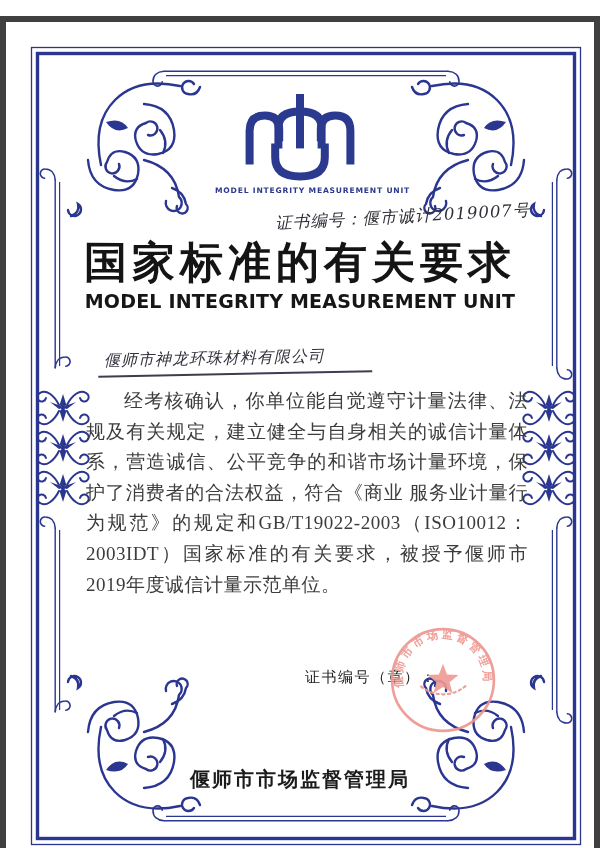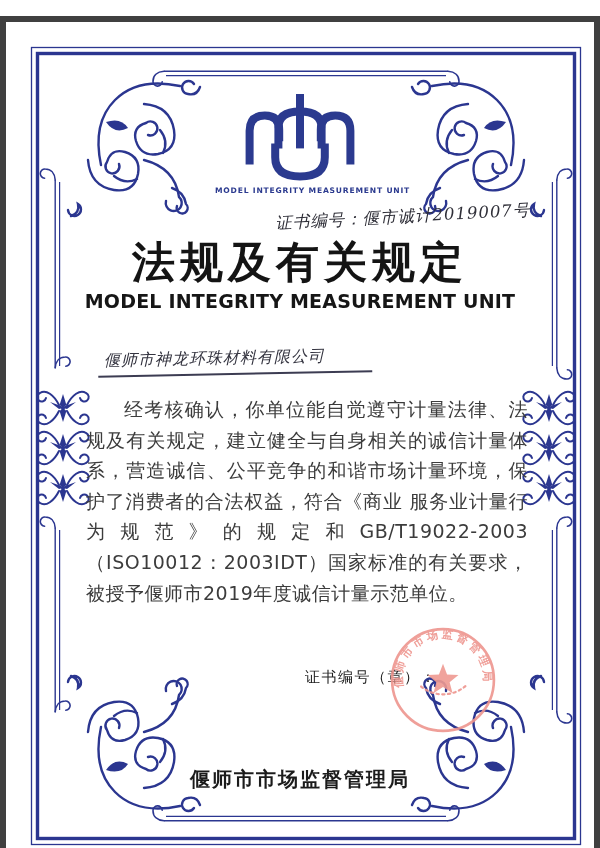--- a/index.html
+++ b/index.html
@@ -37,23 +37,23 @@
     text-align:center;font-size:19px;font-weight:800;color:#161616;letter-spacing:0.2px;white-space:nowrap;
   }
   .company{
     position:absolute;left:92px;top:326px;min-width:258px;
     font-family:"DejaVu Serif","Liberation Serif",serif;font-style:italic;
     font-size:16px;color:#33333f;letter-spacing:1px;
     border-bottom:2px solid #3c3c52;padding:0 10px 4px 6px;
     transform:rotate(-1.2deg);white-space:nowrap;
   }
   .body-text{
-    position:absolute;left:80px;top:372px;width:442px;margin:0;
+    position:absolute;left:80px;top:364px;width:442px;margin:0;
     font-size:19px;line-height:30.6px;color:#3c3c3c;
-    text-align:justify;text-indent:2em;letter-spacing:0.5px;
+    text-align:justify;text-indent:2em;letter-spacing:0.5px;font-family:Liberation Serif, serif;
   }
   .issuer{
     position:absolute;left:299px;top:646px;
     font-size:15px;color:#1f1f1f;letter-spacing:1.5px;white-space:nowrap;
   }
   .seal{position:absolute;left:381px;top:602px;width:112px;height:112px;opacity:0.9;}
   .footer-org{
     position:absolute;left:0;top:744px;width:100%;
     text-align:center;font-size:20px;font-weight:bold;color:#1b1b1b;letter-spacing:2px;
   }
@@ -150,21 +150,21 @@
         <path d="M44,62 v17 q0,24 31,24 q31,0 31,-24 v-17"></path>
       </g>
     </svg>
     <p class="logo-caption">MODEL INTEGRITY MEASUREMENT UNIT</p>
   </div>
 
   <div class="cert-no">
     <span>证书编号：</span><span>偃市诚计2019007号</span>
   </div>
 
-  <h1 class="title-zh">法规及有关规定</h1>
+  <h1 class="title-zh">国家标准的有关要求</h1>
   <h2 class="title-en">MODEL INTEGRITY MEASUREMENT UNIT</h2>
 
   <div class="company">偃师市神龙环珠材料有限公司</div>
 
   <p class="body-text">经考核确认，你单位能自觉遵守计量法律、法规及有关规定，建立健全与自身相关的诚信计量体系，营造诚信、公平竞争的和谐市场计量环境，保护了消费者的合法权益，符合《商业 服务业计量行为规范》的规定和GB/T19022-2003（ISO10012：2003IDT）国家标准的有关要求，被授予偃师市2019年度诚信计量示范单位。</p>
 
   <div class="issuer">证书编号（章）：</div>
 
   <svg class="seal" viewBox="0 0 110 110" xmlns="http://www.w3.org/2000/svg">
     <circle cx="55" cy="55" r="50" fill="none" stroke="#ee958e" stroke-width="2.6"></circle>

